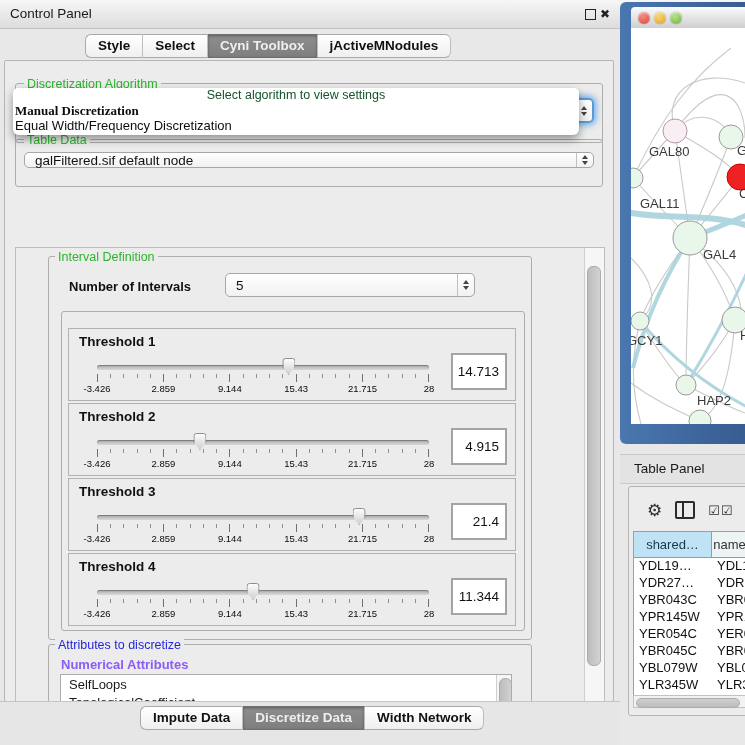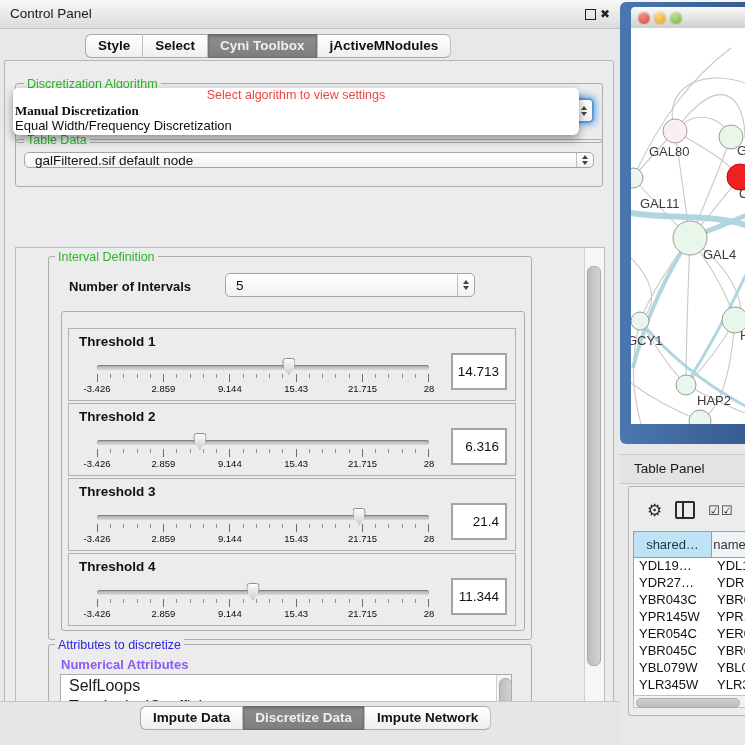--- a/index.html
+++ b/index.html
@@ -44,21 +44,21 @@
     display:flex;flex-direction:column;align-items:center;justify-content:center;gap:2px;}
   .tri-up{width:0;height:0;border-left:3.5px solid transparent;border-right:3.5px solid transparent;
     border-bottom:4.5px solid #444;}
   .tri-dn{width:0;height:0;border-left:3.5px solid transparent;border-right:3.5px solid transparent;
     border-top:4.5px solid #444;}
   .combo.focused{border:2px solid #5b9bd5;box-shadow:0 0 6px 2px rgba(90,160,230,.85);}
 
   
   #algo-popup{left:13px;top:88px;width:566px;height:47px;background:#ffffff;
     border-radius:5px 5px 6px 6px;box-shadow:0 4px 10px rgba(0,0,0,.4);z-index:40;overflow:hidden;}
-  #algo-popup .hint{height:15px;line-height:15px;text-align:center;color:#ef4444;font-size:12.5px;}
+  #algo-popup .hint{height:15px;line-height:15px;text-align:center;color:#14532d;font-size:12.5px;}
   #algo-popup .opt{height:15px;line-height:15px;padding-left:2px;font-size:13px;color:#0d0d0d;}
   #algo-popup .opt.first{font-weight:bold;font-family:Liberation Serif, serif;}
 
   
   #viewport{left:10px;top:186px;width:588px;height:478px;border:1px solid #bdbdbd;
     background:#ececec;overflow:hidden;}
   .vscroll{position:absolute;background:#f6f6f6;border-left:1px solid #cfcfcf;}
   .vthumb{position:absolute;left:2px;width:11px;border-radius:6px;
     background:linear-gradient(90deg,#bdbdbd,#d2d2d2);border:1px solid #ababab;}
 
@@ -80,21 +80,21 @@
     border-right:1px solid #6f6f6f;}
   .tick-labels{position:absolute;left:0;right:0;top:18px;height:12px;}
   .tick-label{position:absolute;transform:translateX(-50%);font-size:9.5px;color:#0a0a0a;white-space:nowrap;}
   .value-box{position:absolute;right:8px;top:24px;width:56px;height:37px;background:#fff;
     border:2px solid #a4a4a4;box-sizing:border-box;font-size:13.5px;color:#111;
     text-align:right;line-height:33px;padding-right:6px;}
 
   
   #attr-list{position:absolute;left:58px;top:612px;width:450px;height:120px;background:#ffffff;
     border:1px solid #ababab;overflow:hidden;}
-  .list-item{font-size:16px;color:#1a1a1a;padding:1.5px 0 1.5px 8px;white-space:nowrap;}
+  .list-item{font-size:13px;color:#1a1a1a;padding:1.5px 0 1.5px 8px;white-space:nowrap;}
 
   
   #apply-btn{left:268px;top:671px;width:66px;height:21px;border:1px solid #9a9a9a;border-radius:9px;
     background:linear-gradient(#ffffff,#e2e2e2);font-size:13.5px;font-weight:bold;color:#111;
     text-align:center;line-height:20px;box-shadow:0 1px 1px rgba(0,0,0,.15);}
 
   
   #bottom-strip{left:0;top:701px;width:620px;height:44px;background:#e6e6e6;border-top:1px solid #c6c6c6;}
 
   
@@ -229,21 +229,21 @@
             <div class="tick-labels">
 
             <span class="tick-label" style="left: 0%;">-3.426</span>
                 <span class="tick-label" style="left: 20%;">2.859</span>
                 <span class="tick-label" style="left: 40%;">9.144</span>
                 <span class="tick-label" style="left: 60%;">15.43</span>
                 <span class="tick-label" style="left: 80%;">21.715</span>
                 <span class="tick-label" style="left: 100%;">28</span>
               </div>
           </div>
-          <div class="value-box">6.316</div>
+          <div class="value-box">4.915</div>
         </div>
 
         <div class="threshold-panel" style="left:6px;top:166px;">
           <div class="th-title">Threshold 3</div>
           <div class="slider-zone">
             <div class="slider-track"></div>
             <div class="ticks-minor"></div>
             <div class="ticks-major"></div>
             <div class="slider-thumb" style="left: 78.9983%;"></div>
             <div class="tick-labels">
@@ -314,21 +314,21 @@
 <div class="abs" id="bottom-strip">
   <div class="abs" style="left:140px;top:4px;">
     <div class="tabstrip">
       <div class="tab">
           <span>Impute Data</span>
         </div>
       <div class="tab selected">
           <span>Discretize Data</span>
         </div>
       <div class="tab">
-          <span>Impute Network</span>
+          <span>Width Network</span>
         </div>
     </div>
   </div>
 </div>
 
 <div class="abs" id="net-window">
   <div id="net-titlebar">
     <div class="traffic" style="left:7px;background:radial-gradient(circle at 40% 35%,#f28b82,#d9443a);"></div>
     <div class="traffic" style="left:23px;background:radial-gradient(circle at 40% 35%,#f7d774,#df9f23);"></div>
     <div class="traffic" style="left:39px;background:radial-gradient(circle at 40% 35%,#b6e28a,#6fae3c);"></div>

